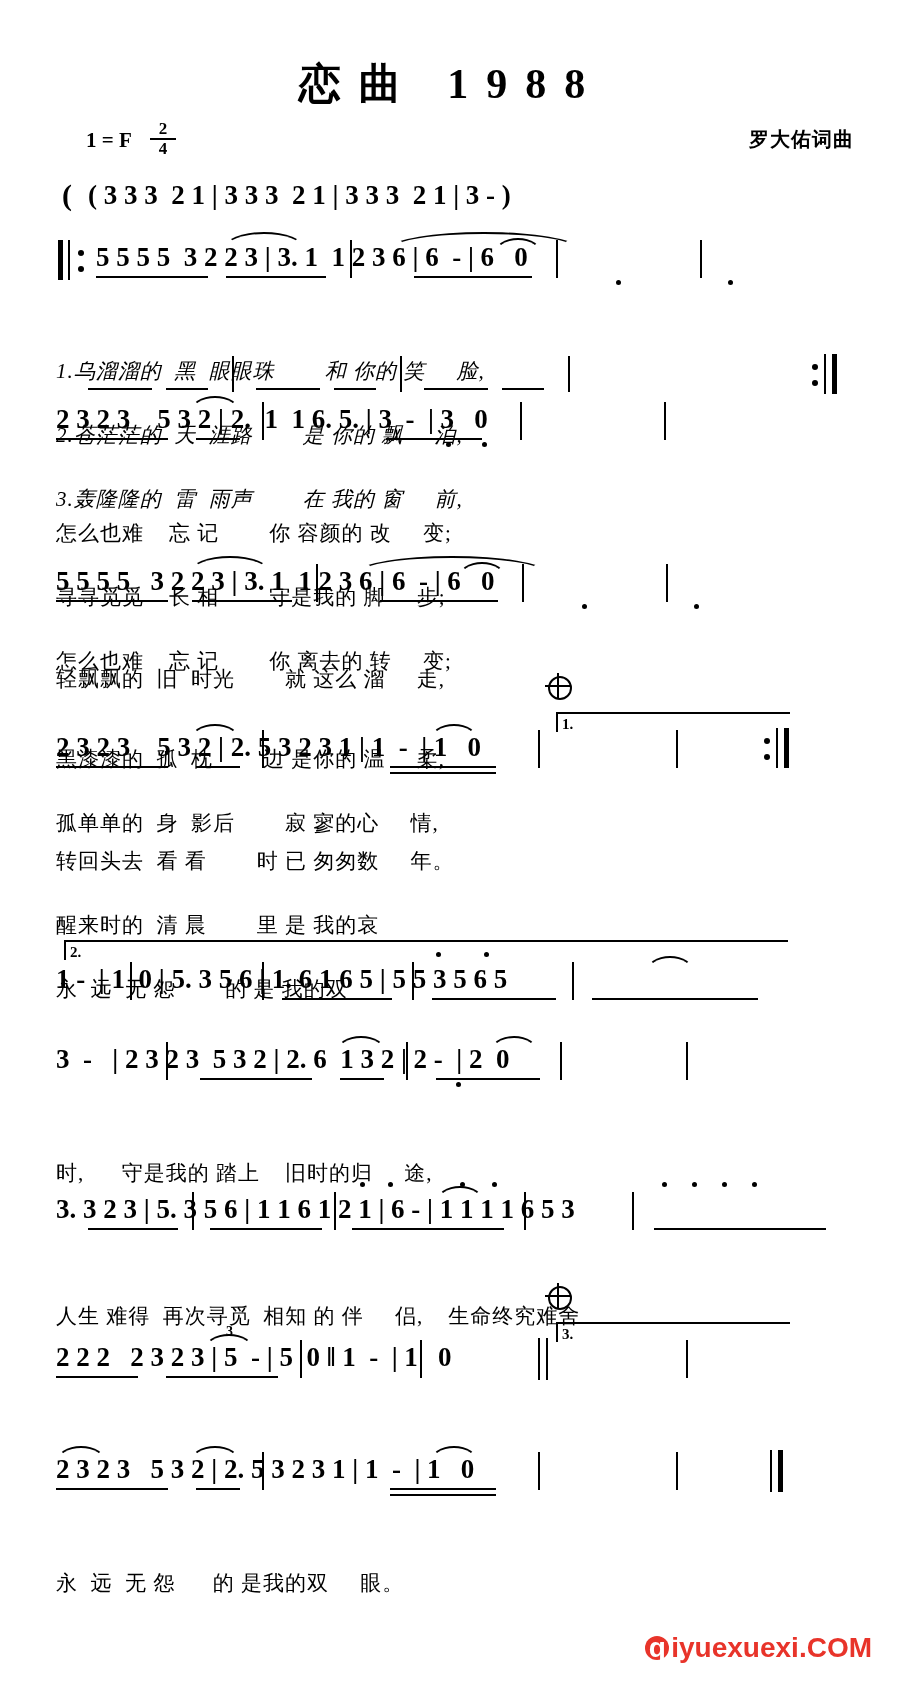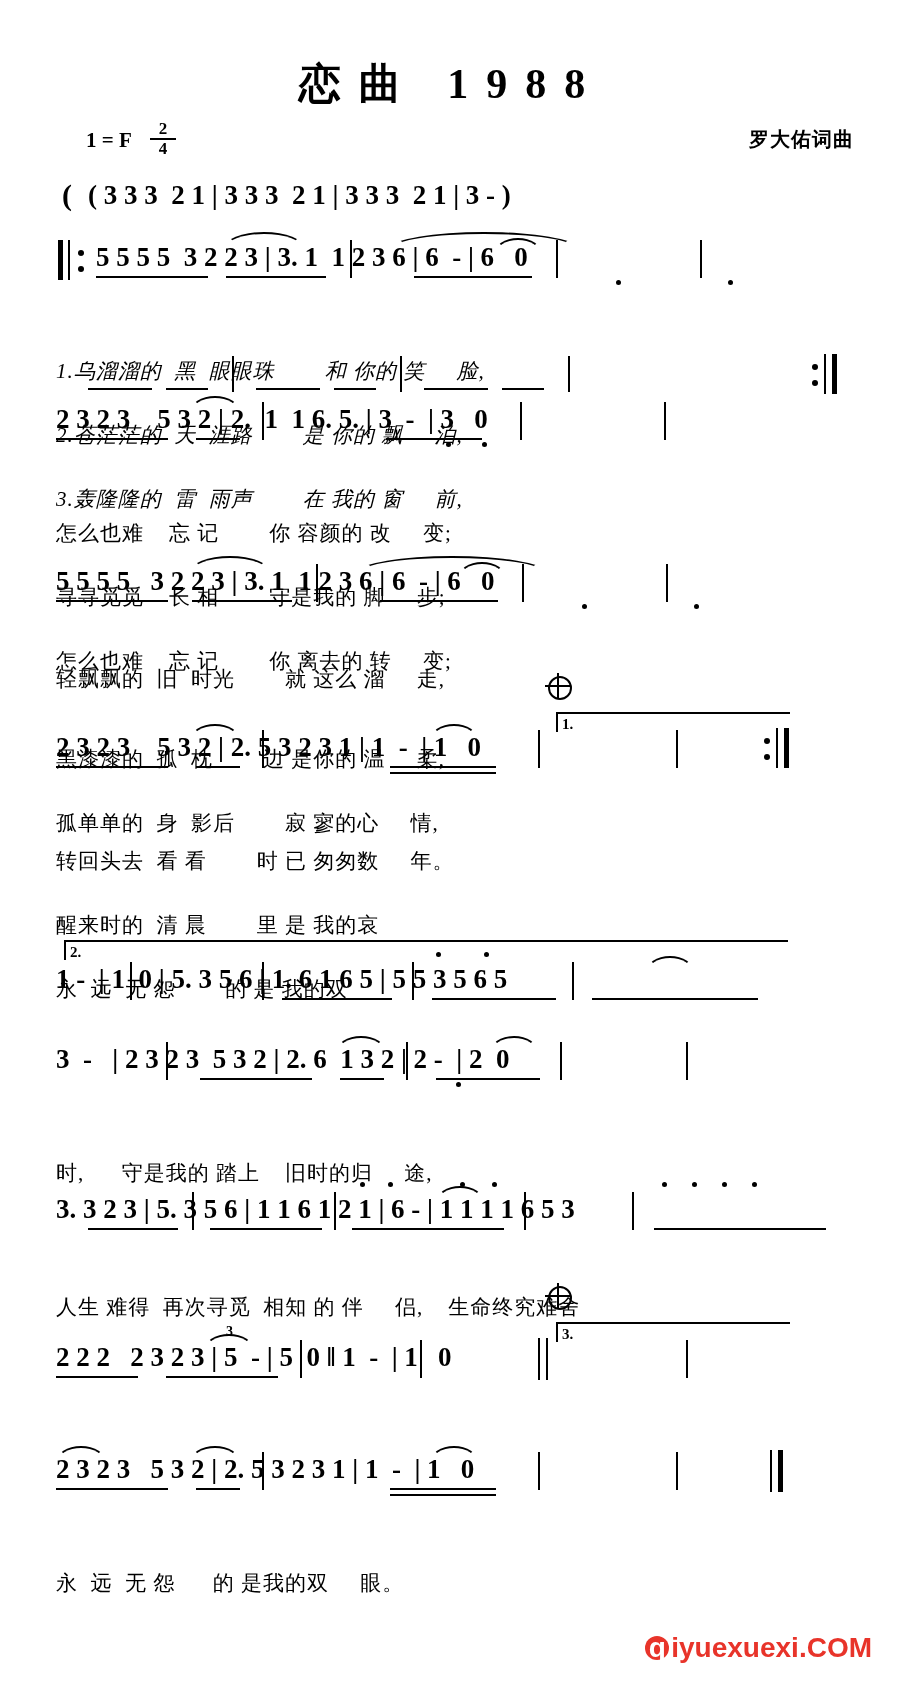--- a/index.html
+++ b/index.html
@@ -419,21 +419,21 @@
     <div class="bar" style="left:632px; top:4px; height:38px;"></div>
     <div class="odot" style="left:360px; top:-6px;"></div>
     <div class="odot" style="left:388px; top:-6px;"></div>
     <div class="odot" style="left:460px; top:-6px;"></div>
     <div class="odot" style="left:492px; top:-6px;"></div>
     <div class="odot" style="left:662px; top:-6px;"></div>
     <div class="odot" style="left:692px; top:-6px;"></div>
     <div class="odot" style="left:722px; top:-6px;"></div>
     <div class="odot" style="left:752px; top:-6px;"></div>
 
-    <div class="lyric" style="top:36px;">
+    <div class="lyric" style="top:45px;">
       <span class="pos" style="left:56px;">人生 难得  再次寻觅  相知 的 伴     侣,    生命终究难舍</span>
     </div>
   </div>
 
   <div class="coda" style="left:548px; top:1286px;"></div>
   <div class="volta" style="left:556px; top:1322px; width:232px;"></div>
   <div class="volta-label" style="left:562px; top:1326px;">3.</div>
 
   <div class="row" style="top:1336px;">
     <div class="notes">

